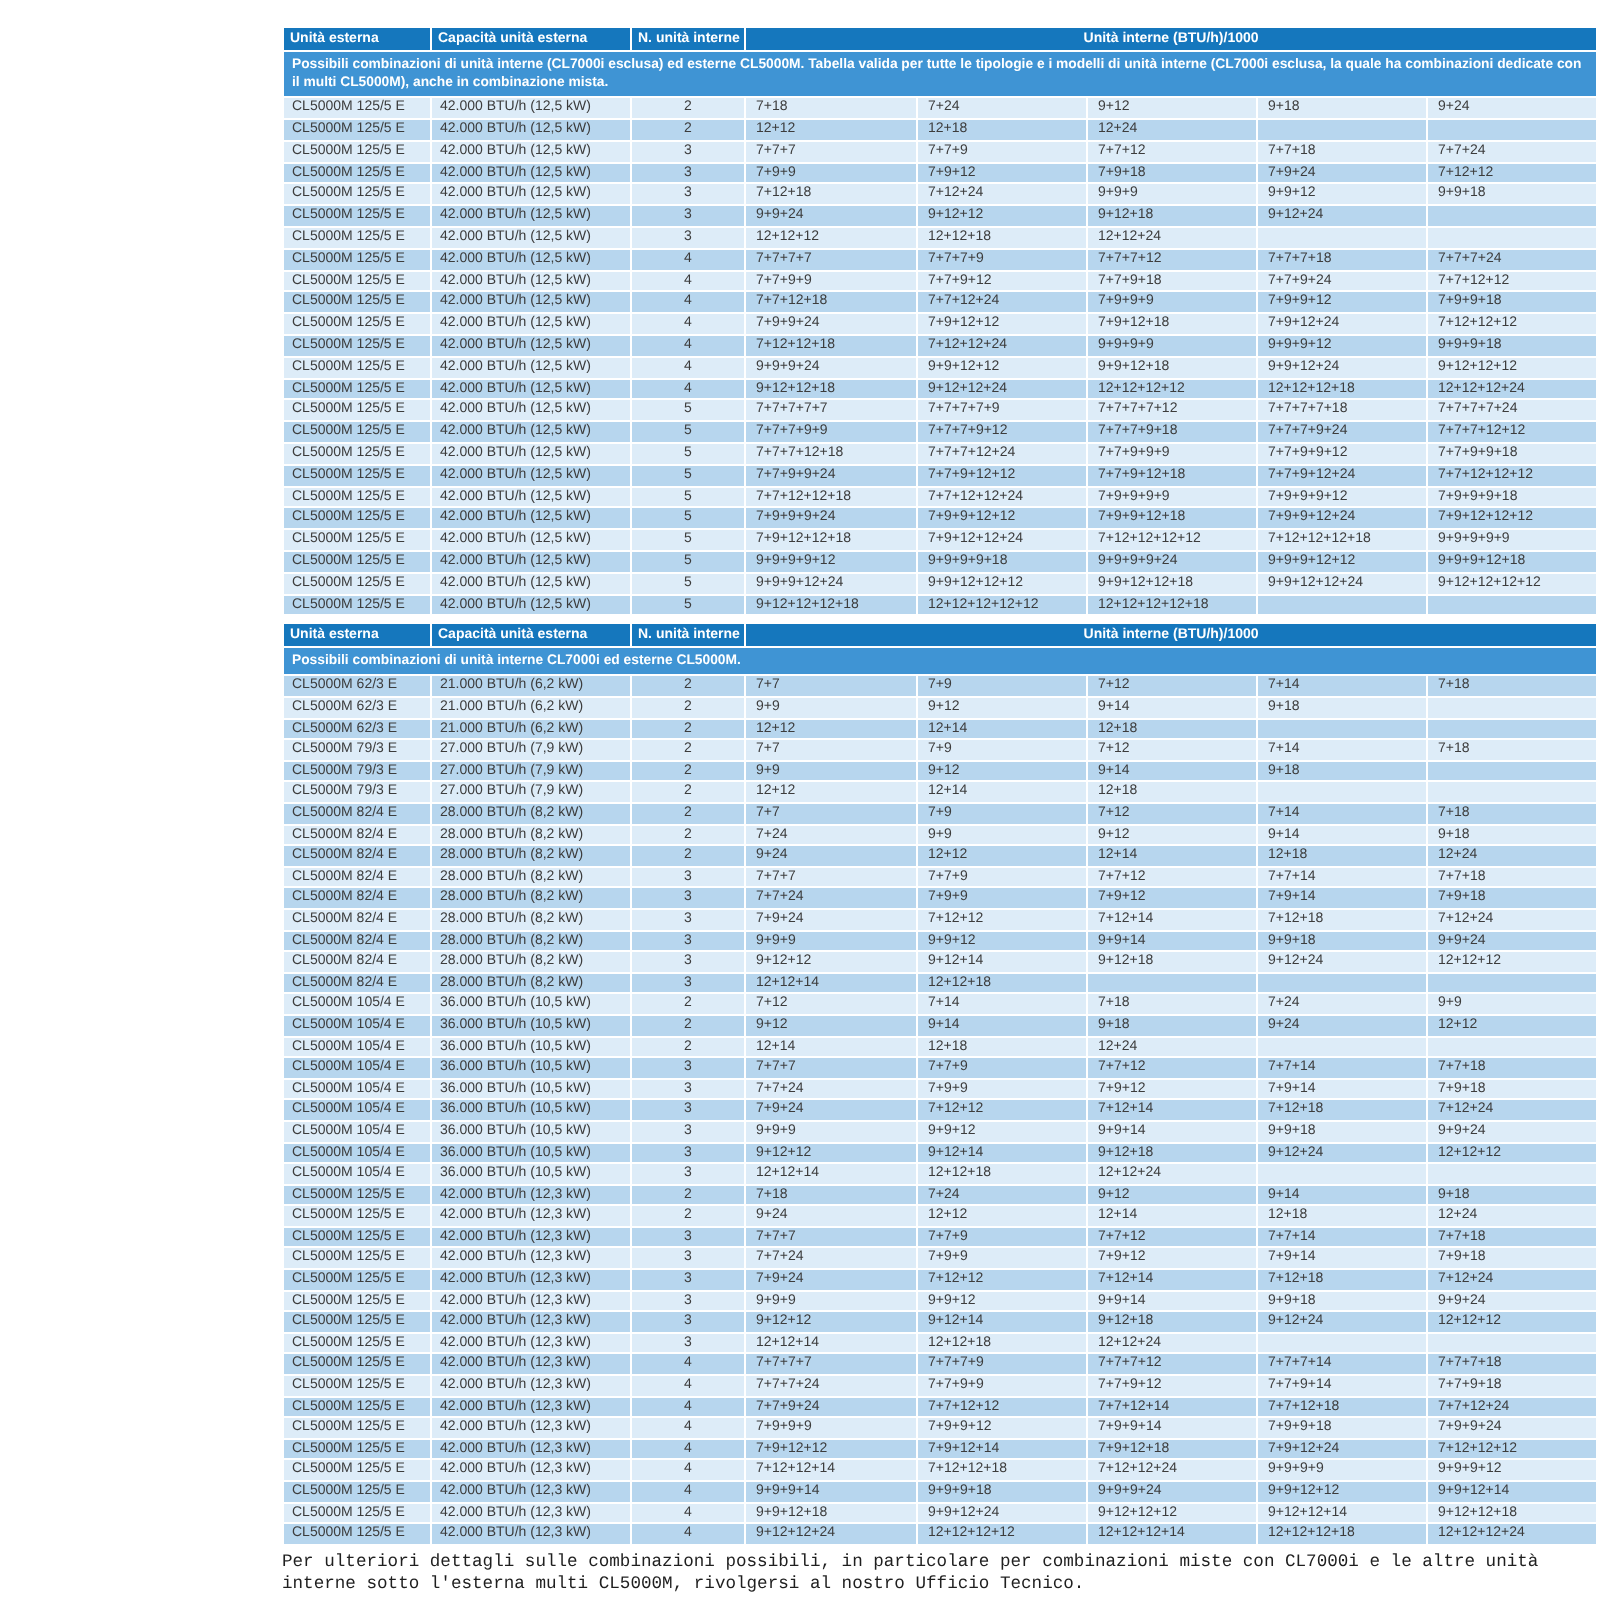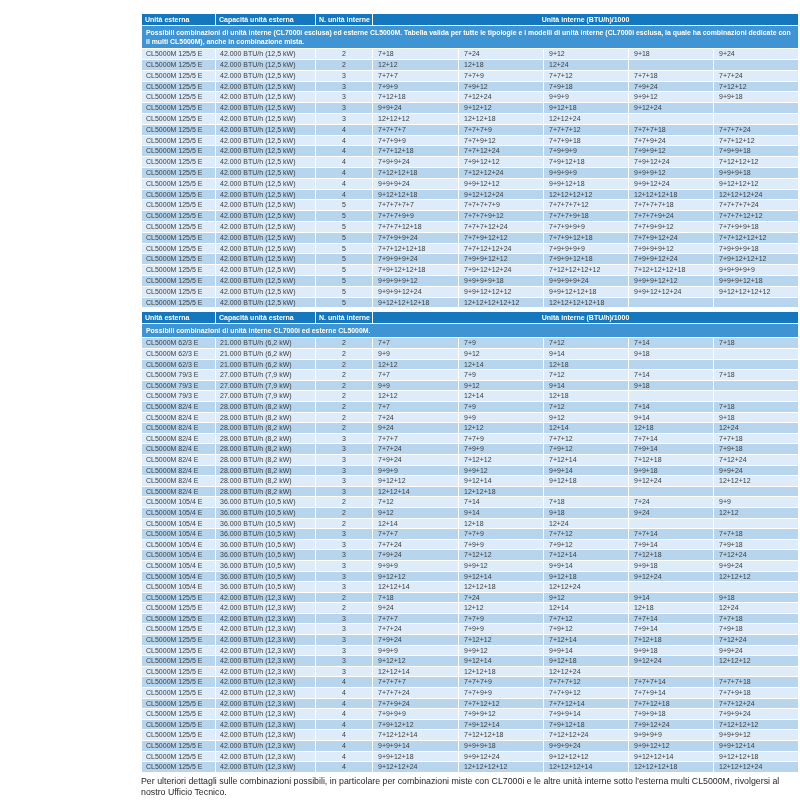--- a/index.html
+++ b/index.html
@@ -29,21 +29,21 @@
     padding:0 2px 0 4px;
   }
   td.c.combo-cell{padding-left:5px;}
   td.c.center{text-align:center;padding:0;}
   table.t1 td.c{height:9.8px;line-height:9.8px;}
   table.t2 td.c{height:9.6px;line-height:9.6px;}
   tr.light td{background:#ddecf8;}
   tr.dark td{background:#b7d6ee;}
   .footer{
     position:absolute;left:141px;top:776px;width:660px;
-    font-size:8.8px;line-height:1.3;color:#1f1f1f;
+    font-size:8.8px;line-height:1.3;color:#1f1f1f;font-family:Liberation Mono, monospace;
   }
 </style>
 </head>
 <body>
 
 <div class="sheet">
 
   <table class="combo t1">
     <colgroup>
       <col style="width:73px">

